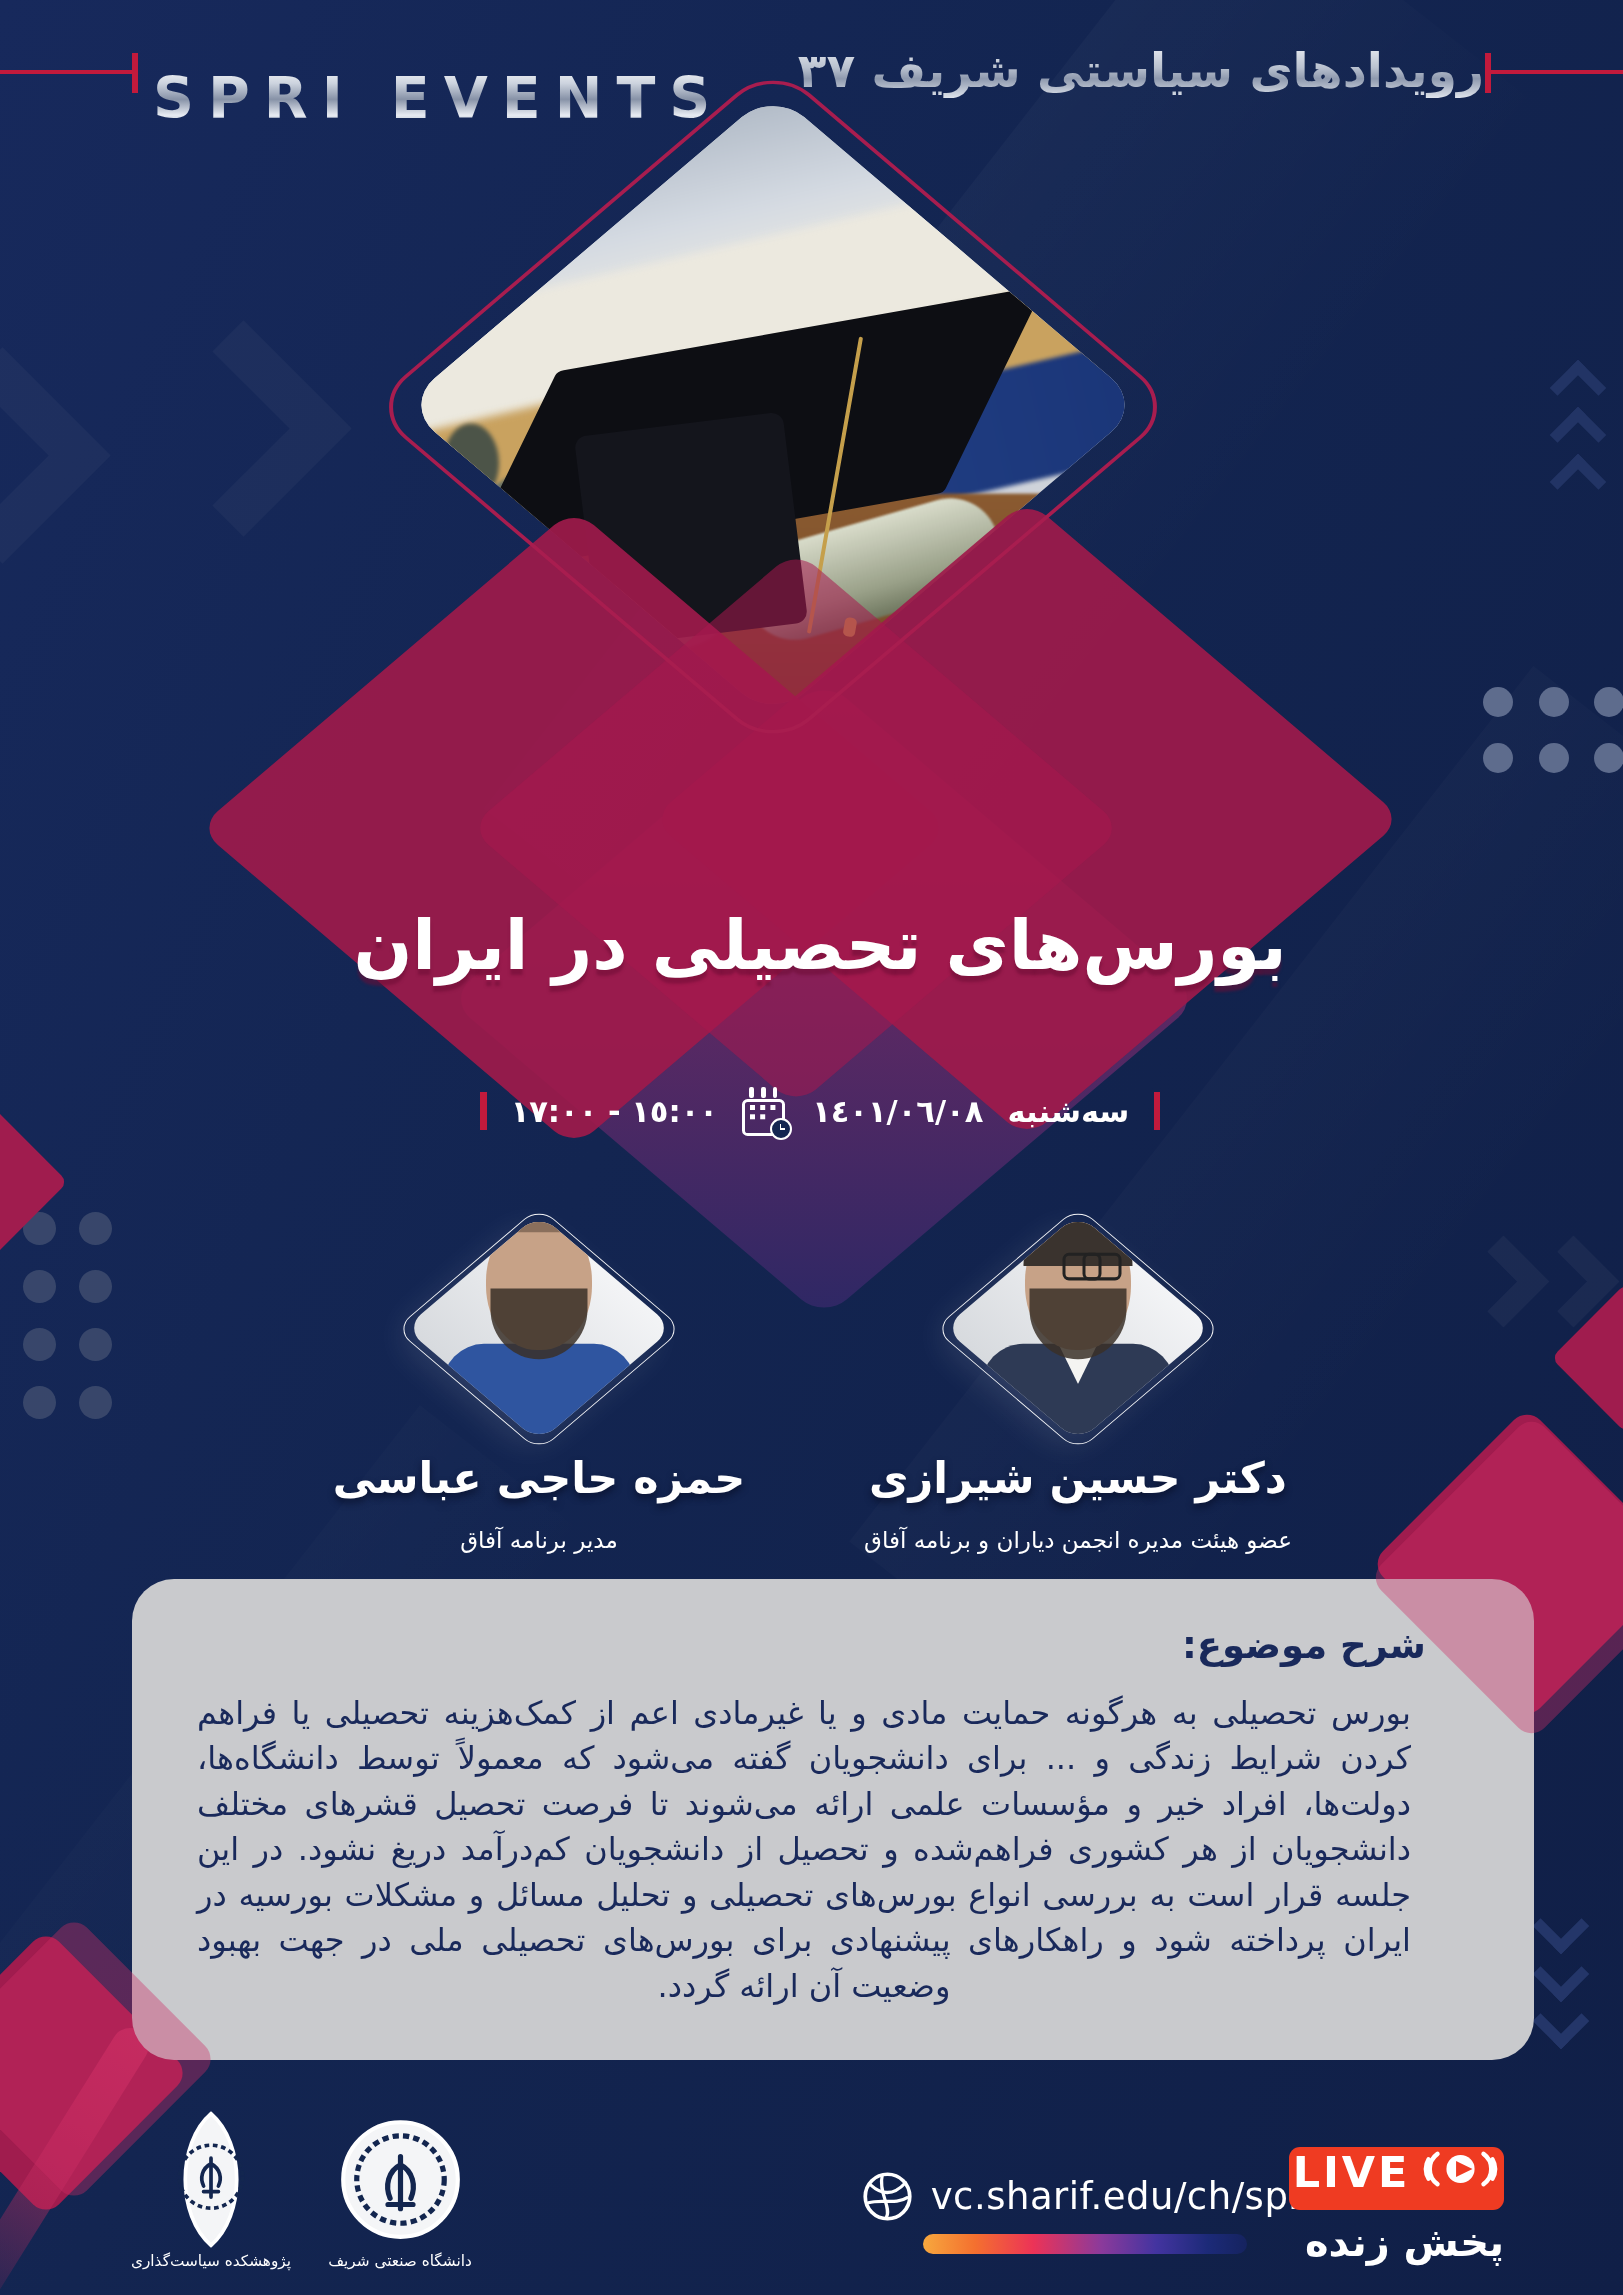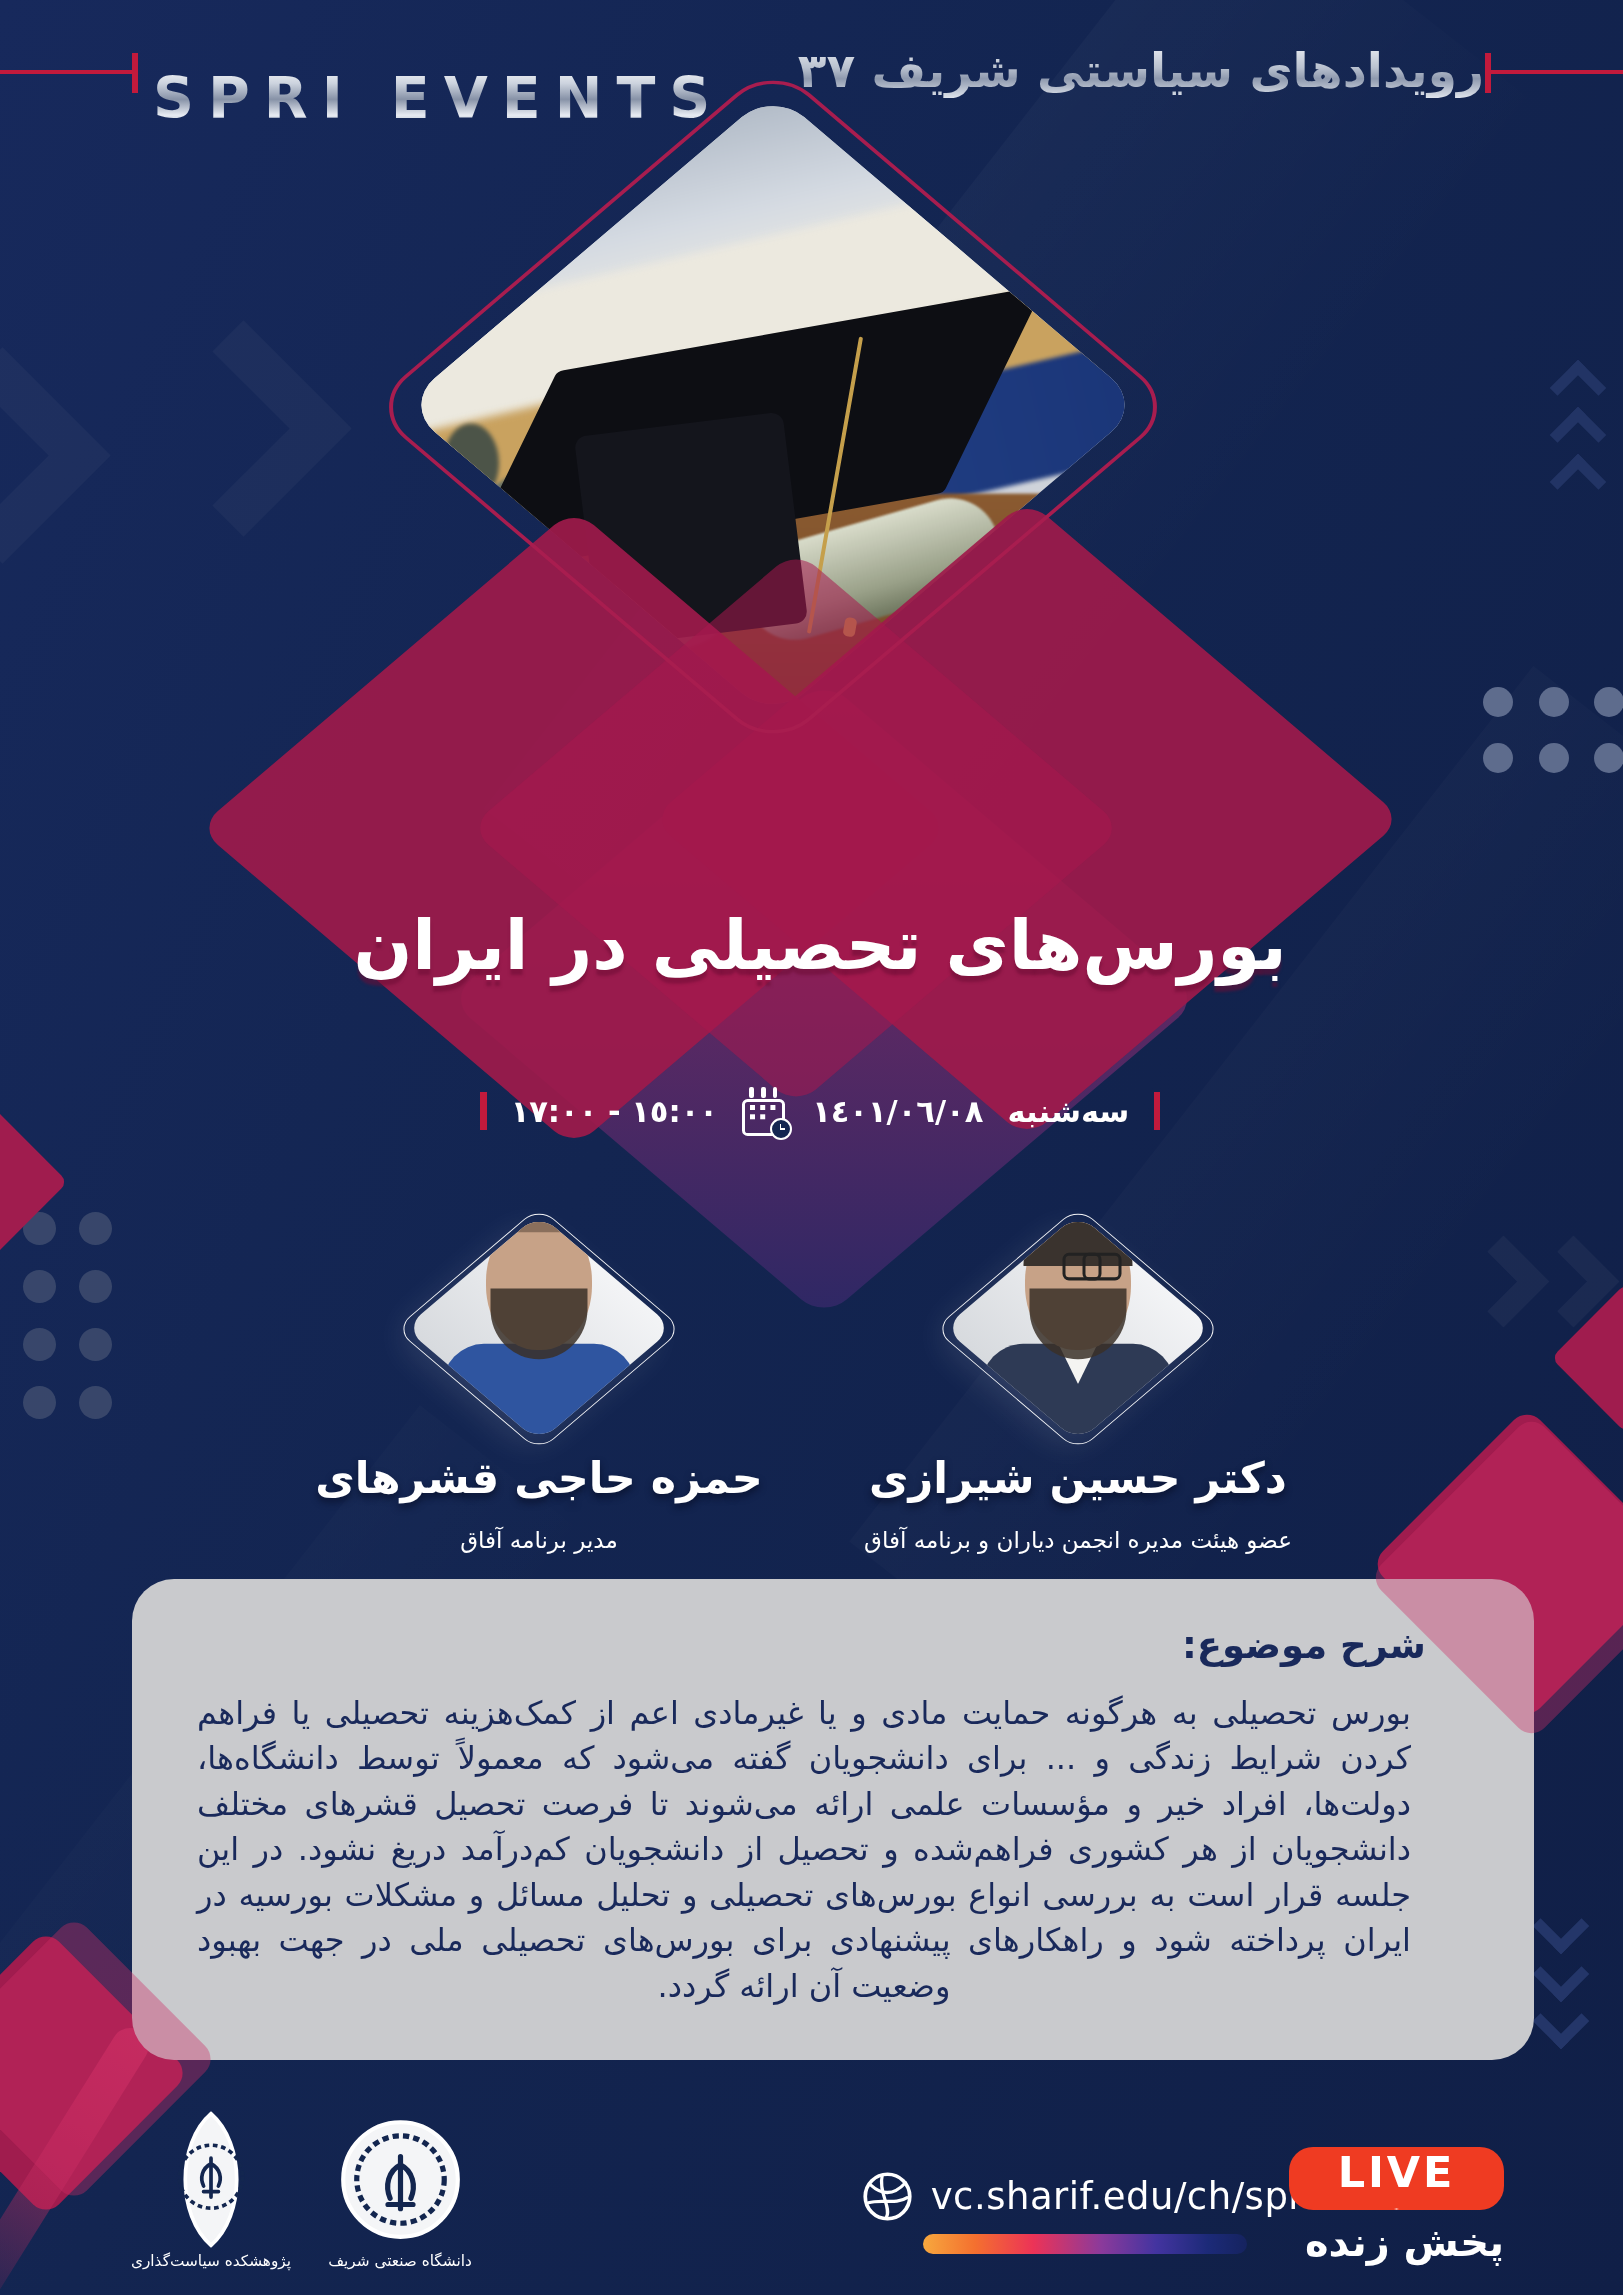--- a/index.html
+++ b/index.html
@@ -137,22 +137,22 @@
 
   
   .logo { position:absolute; }
   .logo-caption { position:absolute; transform:translateX(-50%); direction:rtl; color:#fff; font-size:15.3px; font-weight:500; letter-spacing:0.5px; white-space:nowrap; }
 
   .url-group { position:absolute; left:861px; top:2170px; display:flex; align-items:center; gap:16.7px; }
   .url-text { color:#fff; font-size:37px; font-weight:500; letter-spacing:0.5px; }
   .grad-bar { position:absolute; left:923px; top:2234px; width:324px; height:20.4px; border-radius:10.2px;
               background:linear-gradient(90deg,#f7a83e 0%,#f4702f 16%,#ec3357 34%,#8b3a9b 55%,#4334a0 72%,#1c2a78 88%,#15235f 100%); }
 
-  .live-badge { position:absolute; left:1289px; top:2147px; width:215px; height:63px; background:#ef3b22; border-radius:24px;
-                display:flex; align-items:center; justify-content:center; gap:11px;flex-direction:column; }
+  .live-badge { position:absolute; left:1289px; top:2147px; width:215px; height:63px; background:#ef3b22; border-radius:11px;
+                display:flex; align-items:flex-start; justify-content:center; gap:11px; }
   .live-text { color:#fff; font-size:43px; font-weight:700; letter-spacing:2.8px; }
   .live-caption { position:absolute; left:1504px; top:2219px; transform:translateX(-100%); direction:rtl;
                   color:#fff; font-size:40px; font-weight:700; white-space:nowrap; }
 </style>
 </head>
 <body>
 
 <div class="page">
 
   <div class="streak s1"></div>
@@ -261,21 +261,21 @@
 
   <div class="spk-outline rot" style="left:539px; top:1329px;"></div>
   <div class="spk-photo rot" style="left:539px; top:1328px;">
     <div class="spk-inner">
       <div class="av-body shirt"></div>
       <div class="av-head"></div>
       <div class="av-hair bald"></div>
       <div class="av-beard"></div>
     </div>
   </div>
-  <div class="spk-name" style="left:539px; top:1453px;">حمزه حاجی قشرهای</div>
+  <div class="spk-name" style="left:539px; top:1453px;">حمزه حاجی عباسی</div>
   <div class="spk-role" style="left:539px; top:1527px;">مدیر برنامه آفاق</div>
 
   <div class="edge-dmd" style="left:1416px; top:1453px; width:222px; height:222px; border-radius:18.5px;"></div>
   <div class="edge-dmd" style="left:-56px; top:1971px; width:204px; height:204px; border-radius:18.5px;"></div>
   <div class="band"></div>
 
   <div class="panel"></div>
   <div class="panel-ov" style="left:1416px; top:1462px;"></div>
   <div class="panel-ov" style="left:-28px; top:1957px; width:204px; height:204px;"></div>
   <div class="panel-head">شرح موضوع:</div>

